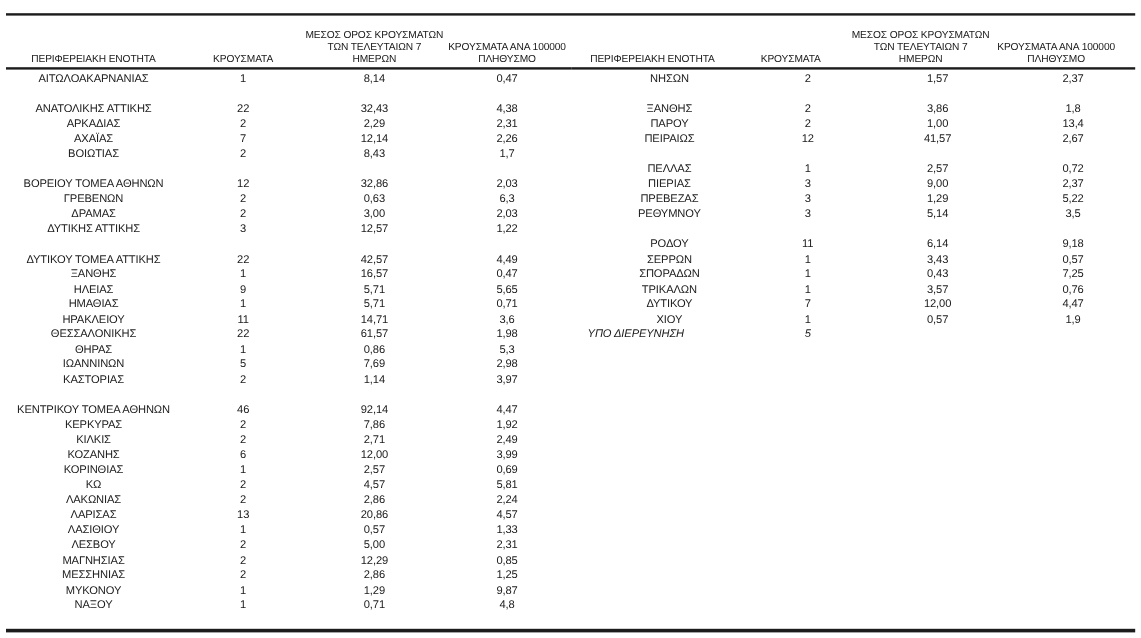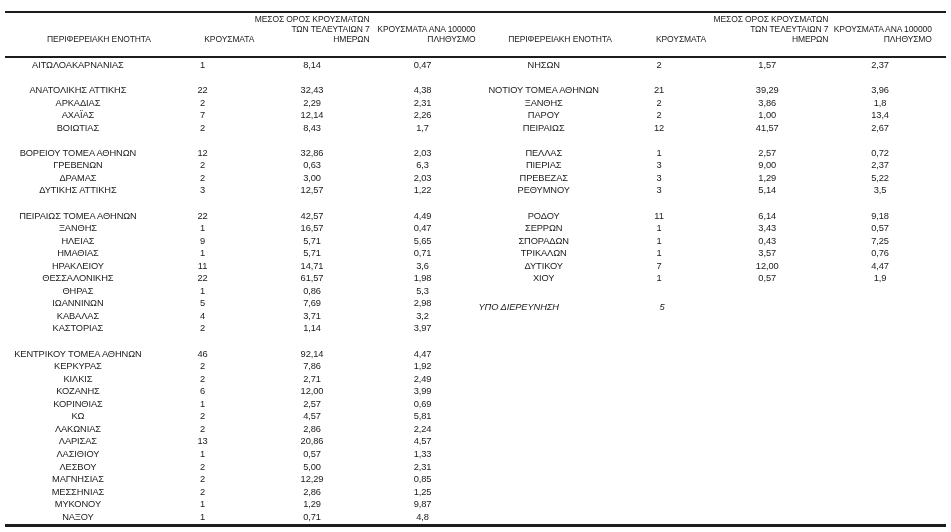--- a/index.html
+++ b/index.html
@@ -28,53 +28,54 @@
     height: 43px;
     border-bottom: 2px solid var(--rule, #1c1c1c);
     display: flex;
     align-items: flex-end;
     font-size: 8.5px;
     line-height: 10px;
     letter-spacing: -0.1px;
   }
   .th {
     white-space: pre;
-    text-align: right;
-    padding-bottom: 12px;
+    text-align: center;
+    padding-bottom: 2px;
   }
   .tbody {
     flex: 1;
     display: flex;
     flex-direction: column;
     padding-top: 1px;
   }
   .row {
     display: flex;
     height: 12.55px;
     line-height: 12.55px;
     font-size: 9.3px;
     letter-spacing: -0.1px;
+    justify-content: flex-end;
   }
   .cell {
     white-space: nowrap;
     text-align: center;
     overflow: visible;
   }
   
   .t-left .c0 { width: 31%; }
   .t-left .c1 { width: 22%; }
   .t-left .c2 { width: 24.5%; }
   .t-left .c3 { width: 22.5%; }
   
   .t-right .c0 { width: 29%; }
   .t-right .c1 { width: 20%; }
   .t-right .c2 { width: 26%; }
   .t-right .c3 { width: 22%; }
   
-  .row.note { font-style: italic; margin-top: 16px; }
+  .row.note { font-style: italic; }
   .row.note .c0 { text-align: left; padding-left: 3px; }
 </style>
 </head>
 <body>
 
 <div class="sheet">
   <div class="frame">
 
     <section class="table t-left">
       <header class="thead">
@@ -138,21 +139,21 @@
             <div class="cell c3">2,03</div>
           </div>
           <div class="row">
             <div class="cell c0">ΔΥΤΙΚΗΣ ΑΤΤΙΚΗΣ</div>
             <div class="cell c1">3</div>
             <div class="cell c2">12,57</div>
             <div class="cell c3">1,22</div>
           </div>
           <div class="row spacer"></div>
           <div class="row">
-            <div class="cell c0">ΠΕΙΡΑΙΩΣ ΤΟΜΕΑ ΑΘΗΝΩΝ</div>
+            <div class="cell c0">ΔΥΤΙΚΟΥ ΤΟΜΕΑ ΑΤΤΙΚΗΣ</div>
             <div class="cell c1">22</div>
             <div class="cell c2">42,57</div>
             <div class="cell c3">4,49</div>
           </div>
           <div class="row">
             <div class="cell c0">ΞΑΝΘΗΣ</div>
             <div class="cell c1">1</div>
             <div class="cell c2">16,57</div>
             <div class="cell c3">0,47</div>
           </div>
@@ -184,26 +185,20 @@
             <div class="cell c0">ΘΗΡΑΣ</div>
             <div class="cell c1">1</div>
             <div class="cell c2">0,86</div>
             <div class="cell c3">5,3</div>
           </div>
           <div class="row">
             <div class="cell c0">ΙΩΑΝΝΙΝΩΝ</div>
             <div class="cell c1">5</div>
             <div class="cell c2">7,69</div>
             <div class="cell c3">2,98</div>
-          </div>
-          <div class="row">
-            <div class="cell c0">ΚΑΒΑΛΑΣ</div>
-            <div class="cell c1">4</div>
-            <div class="cell c2">3,71</div>
-            <div class="cell c3">3,2</div>
           </div>
           <div class="row">
             <div class="cell c0">ΚΑΣΤΟΡΙΑΣ</div>
             <div class="cell c1">2</div>
             <div class="cell c2">1,14</div>
             <div class="cell c3">3,97</div>
           </div>
           <div class="row spacer"></div>
           <div class="row">
             <div class="cell c0">ΚΕΝΤΡΙΚΟΥ ΤΟΜΕΑ ΑΘΗΝΩΝ</div>
@@ -304,26 +299,20 @@
       </header>
       <div class="tbody">
           <div class="row">
             <div class="cell c0">ΝΗΣΩΝ</div>
             <div class="cell c1">2</div>
             <div class="cell c2">1,57</div>
             <div class="cell c3">2,37</div>
           </div>
           <div class="row spacer"></div>
           <div class="row">
-            <div class="cell c0">ΝΟΤΙΟΥ ΤΟΜΕΑ ΑΘΗΝΩΝ</div>
-            <div class="cell c1">21</div>
-            <div class="cell c2">39,29</div>
-            <div class="cell c3">3,96</div>
-          </div>
-          <div class="row">
             <div class="cell c0">ΞΑΝΘΗΣ</div>
             <div class="cell c1">2</div>
             <div class="cell c2">3,86</div>
             <div class="cell c3">1,8</div>
           </div>
           <div class="row">
             <div class="cell c0">ΠΑΡΟΥ</div>
             <div class="cell c1">2</div>
             <div class="cell c2">1,00</div>
             <div class="cell c3">13,4</div>

